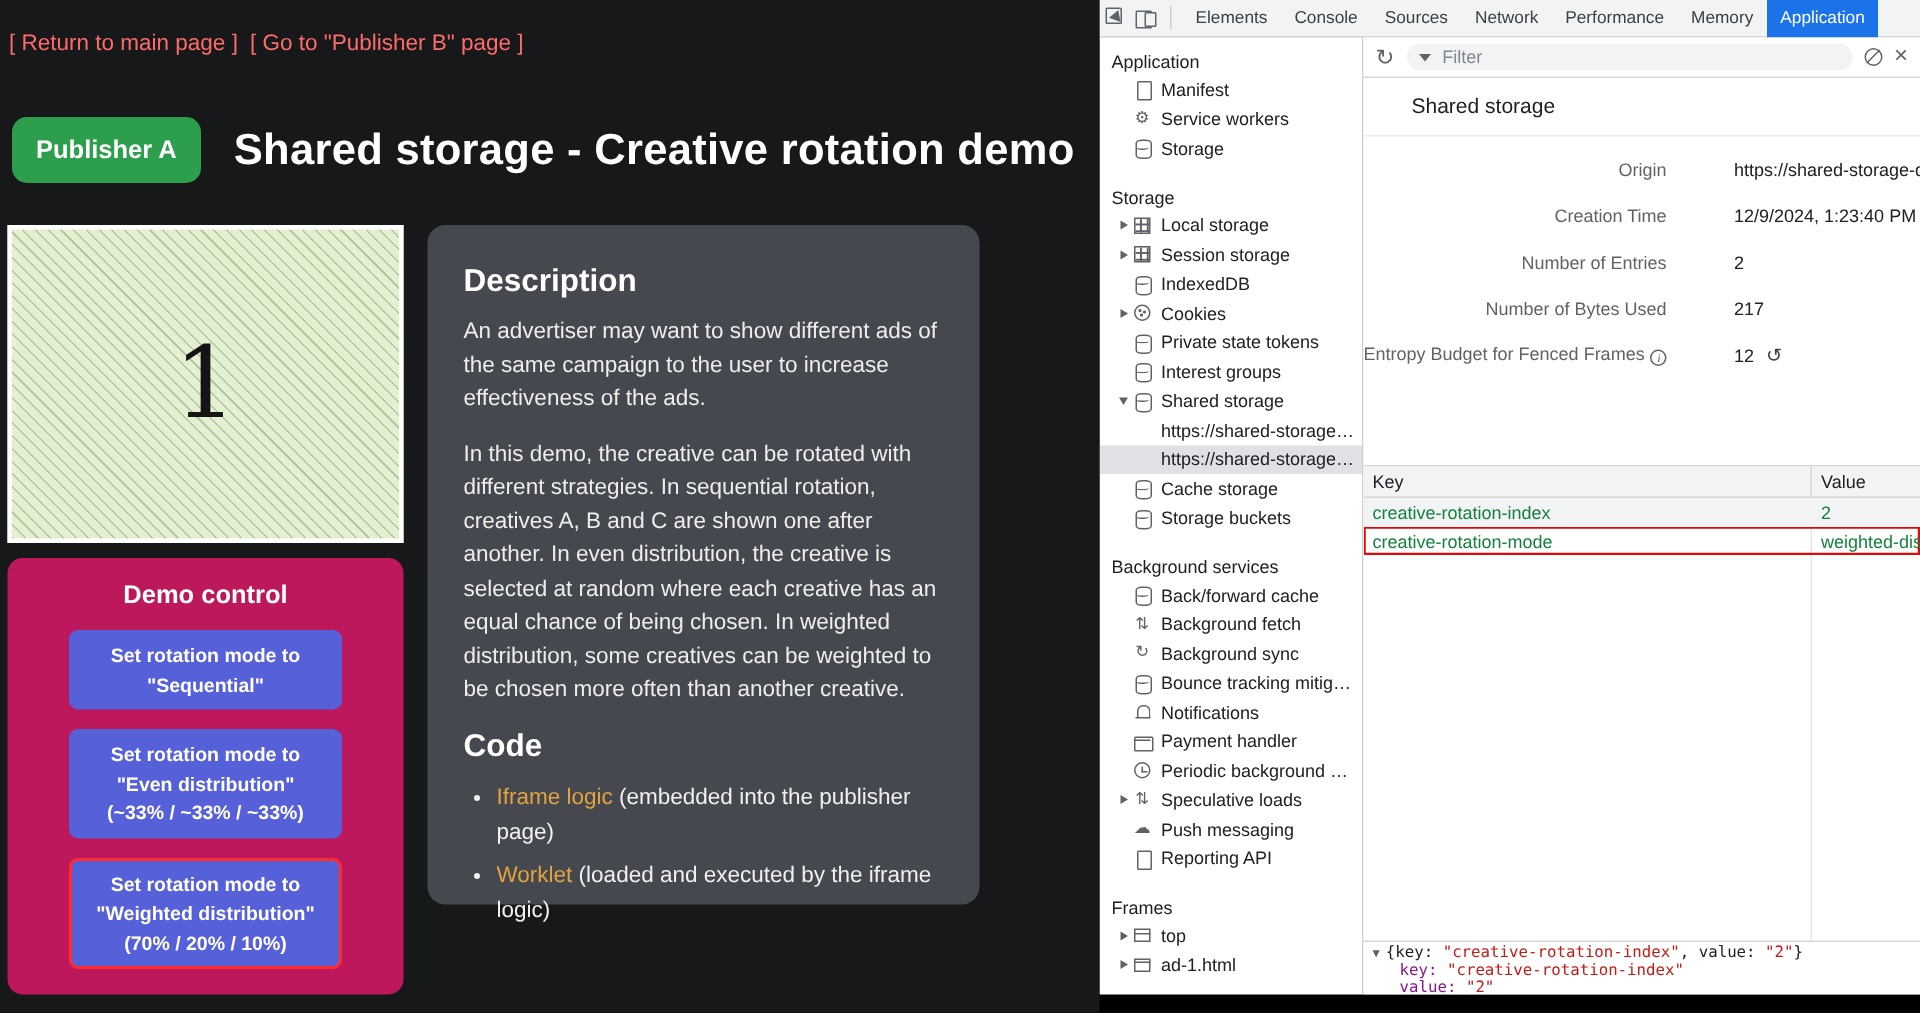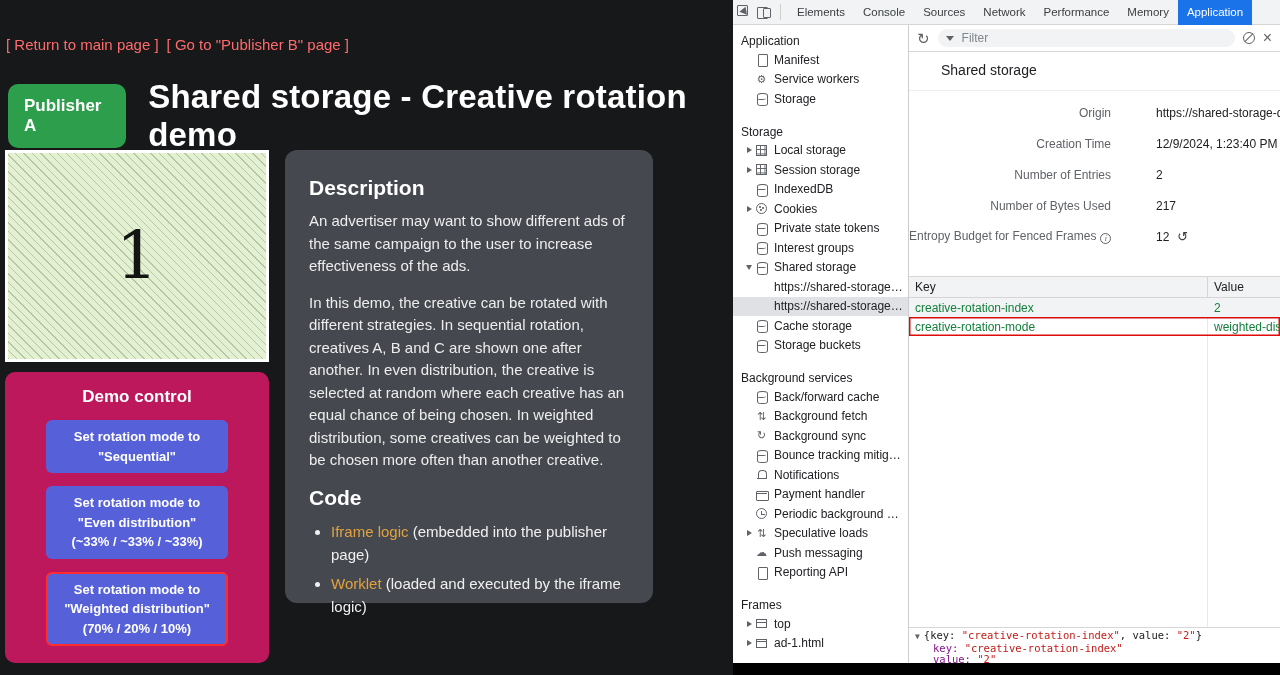--- a/index.html
+++ b/index.html
@@ -5,25 +5,25 @@
   * { box-sizing: border-box; }
   html,body { margin:0; padding:0; }
   body {
     width:1280px; height:675px; background:#000; overflow:hidden;
     font-family:"Liberation Sans","DejaVu Sans",sans-serif;
   }
   .root { display:flex; width:1280px; height:675px; }
 
   
   .page { flex:0 0 733px; width:733px; height:675px; position:relative; background:#17181a; color:#fff; overflow:hidden; }
-  .nav { position:absolute; left:6px; top:36px; display:flex; gap:8px; font-size:15px; }
+  .nav { position:absolute; left:6px; top:20px; display:flex; gap:8px; font-size:15px; }
   .navlink { color:#ff6b6b; text-decoration:none; cursor:pointer; white-space:pre; }
   .hdr { position:absolute; left:8px; top:78px; display:flex; align-items:center; gap:22px; }
   .badge { background:#2d9f4c; color:#fff; font-weight:bold; font-size:17px; padding:12px 16px; border-radius:10px; }
-  .title { margin:0; font-size:33px; font-weight:bold; color:#fff; letter-spacing:.2px; }
+  .title { margin:0; font-size:29px; font-weight:bold; color:#fff; letter-spacing:.2px; }
 
   .creative {
     position:absolute; left:5px; top:150px; width:264px; height:212px;
     border:3px solid #fff;
     background-color:#e3f1d2;
     background-image:repeating-linear-gradient(45deg, rgba(105,130,85,.38) 0 1px, transparent 1px 6px);
     display:flex; align-items:center; justify-content:center;
   }
   .creative-num { font-family:"DejaVu Serif",serif; font-size:66px; color:#141414; line-height:1; }
 
@@ -107,21 +107,21 @@
   .closex { color:#5f6368; font-size:16px; line-height:1; cursor:pointer; }
 
   .rtitle { font-size:14px; color:#202124; padding:10px 0 12px 32px; border-bottom:1px solid #ececec; }
   .meta { padding-top:6px; }
   .mrow { display:flex; align-items:center; min-height:31px; font-size:12px;gap:32px; }
   .mlabel { flex:0 0 202px; width:202px; text-align:right; color:#5f6368; white-space:nowrap; }
   .mvalue { flex:1; margin-left:13px; color:#202124; white-space:nowrap; overflow:hidden; display:flex; align-items:center; gap:8px; }
   .info { display:inline-flex; align-items:center; justify-content:center; width:11px; height:11px; border:1px solid #5f6368; border-radius:50%; font-size:8px; font-style:italic; font-family:"Liberation Serif",serif; color:#5f6368; margin-left:4px; vertical-align:-1px; }
   .reset { color:#3c4043; font-size:13px; cursor:pointer; line-height:1; }
 
-  .kvtable { margin-top:24px; flex:1; display:flex; flex-direction:column; min-height:0; border-top:1px solid #d6d6d6; }
+  .kvtable { margin-top:58px; flex:1; display:flex; flex-direction:column; min-height:0; border-top:1px solid #d6d6d6; }
   .thead { flex:0 0 21px; display:flex; align-items:stretch; background:#f1f3f4; border-bottom:1px solid #d6d6d6; font-size:12px; color:#202124; }
   .th-key { width:299px; flex:0 0 299px; display:flex; align-items:center; padding-left:6px; border-right:1px solid #d6d6d6; }
   .th-val { flex:1; display:flex; align-items:center; padding-left:6px; }
   .tbody { flex:1; position:relative; min-height:0; }
   .tbody::before { content:""; position:absolute; left:298px; top:0; bottom:0; width:1px; background:#e8e8e8; }
   .trow { display:flex; height:19px; align-items:center; font-size:12px; color:#15803d; position:relative; cursor:pointer; }
   .trow.shaded { background:#f1f3f4; }
   .trow.flagged { box-shadow:inset 0 0 0 1.5px #df0b0b; }
   .td-key { width:299px; flex:0 0 299px; padding-left:6px; white-space:nowrap; overflow:hidden; }
   .td-val { flex:1; padding-left:6px; white-space:nowrap; overflow:hidden; }

